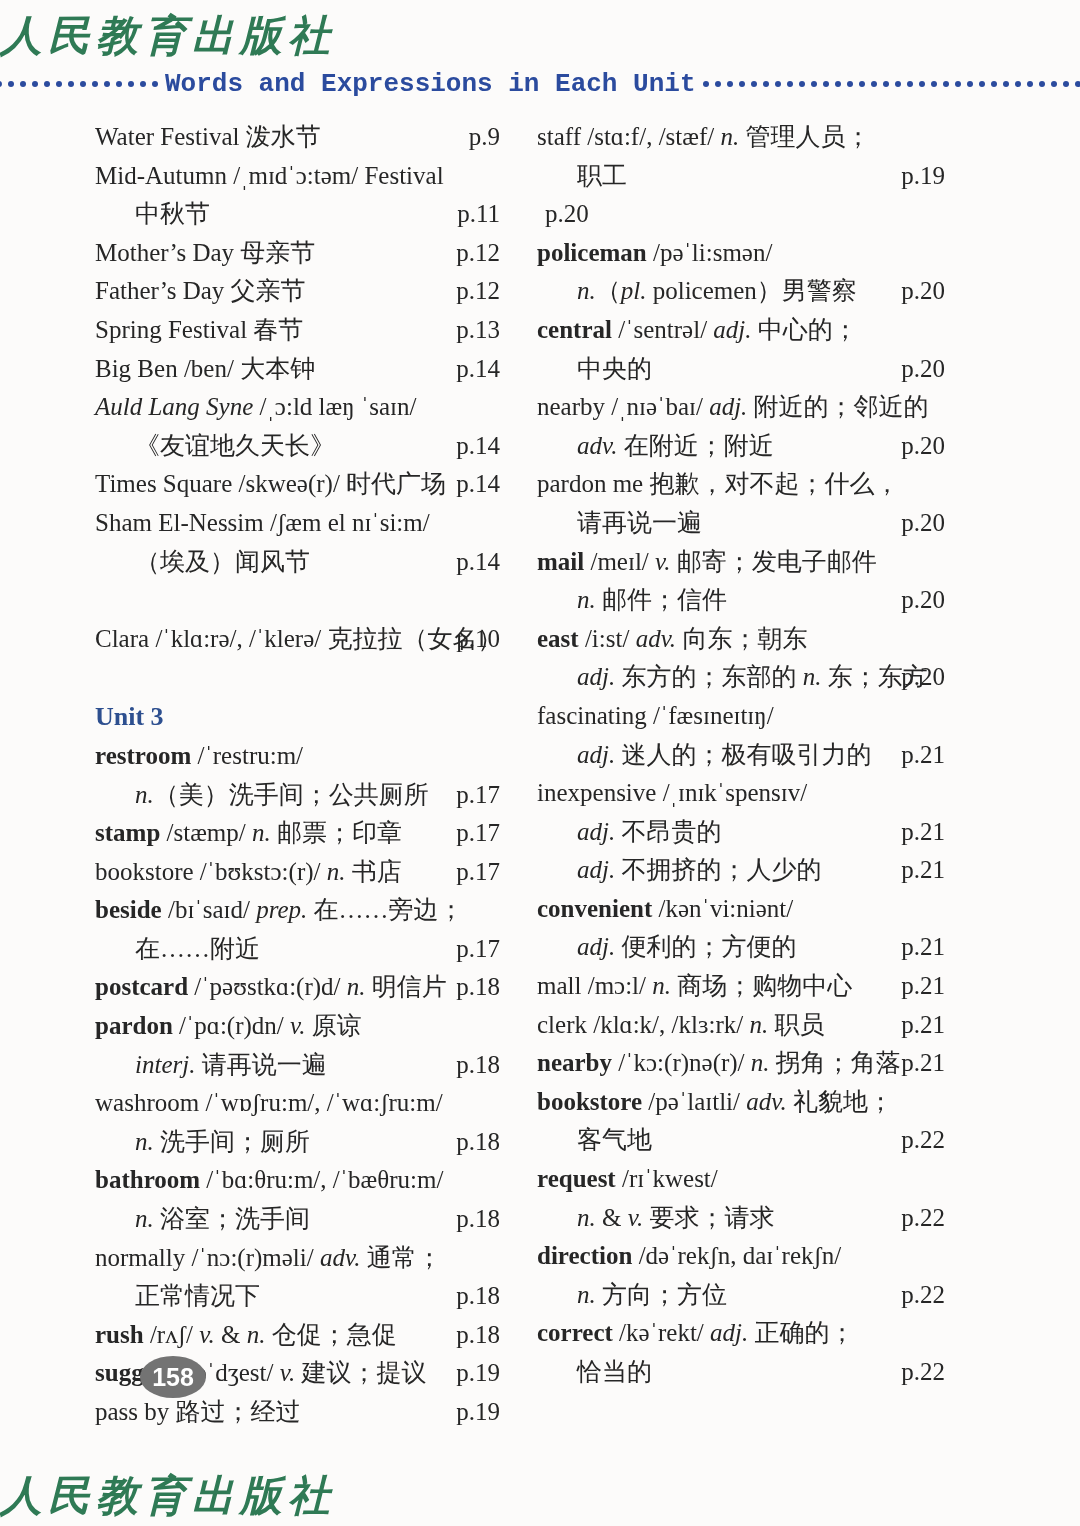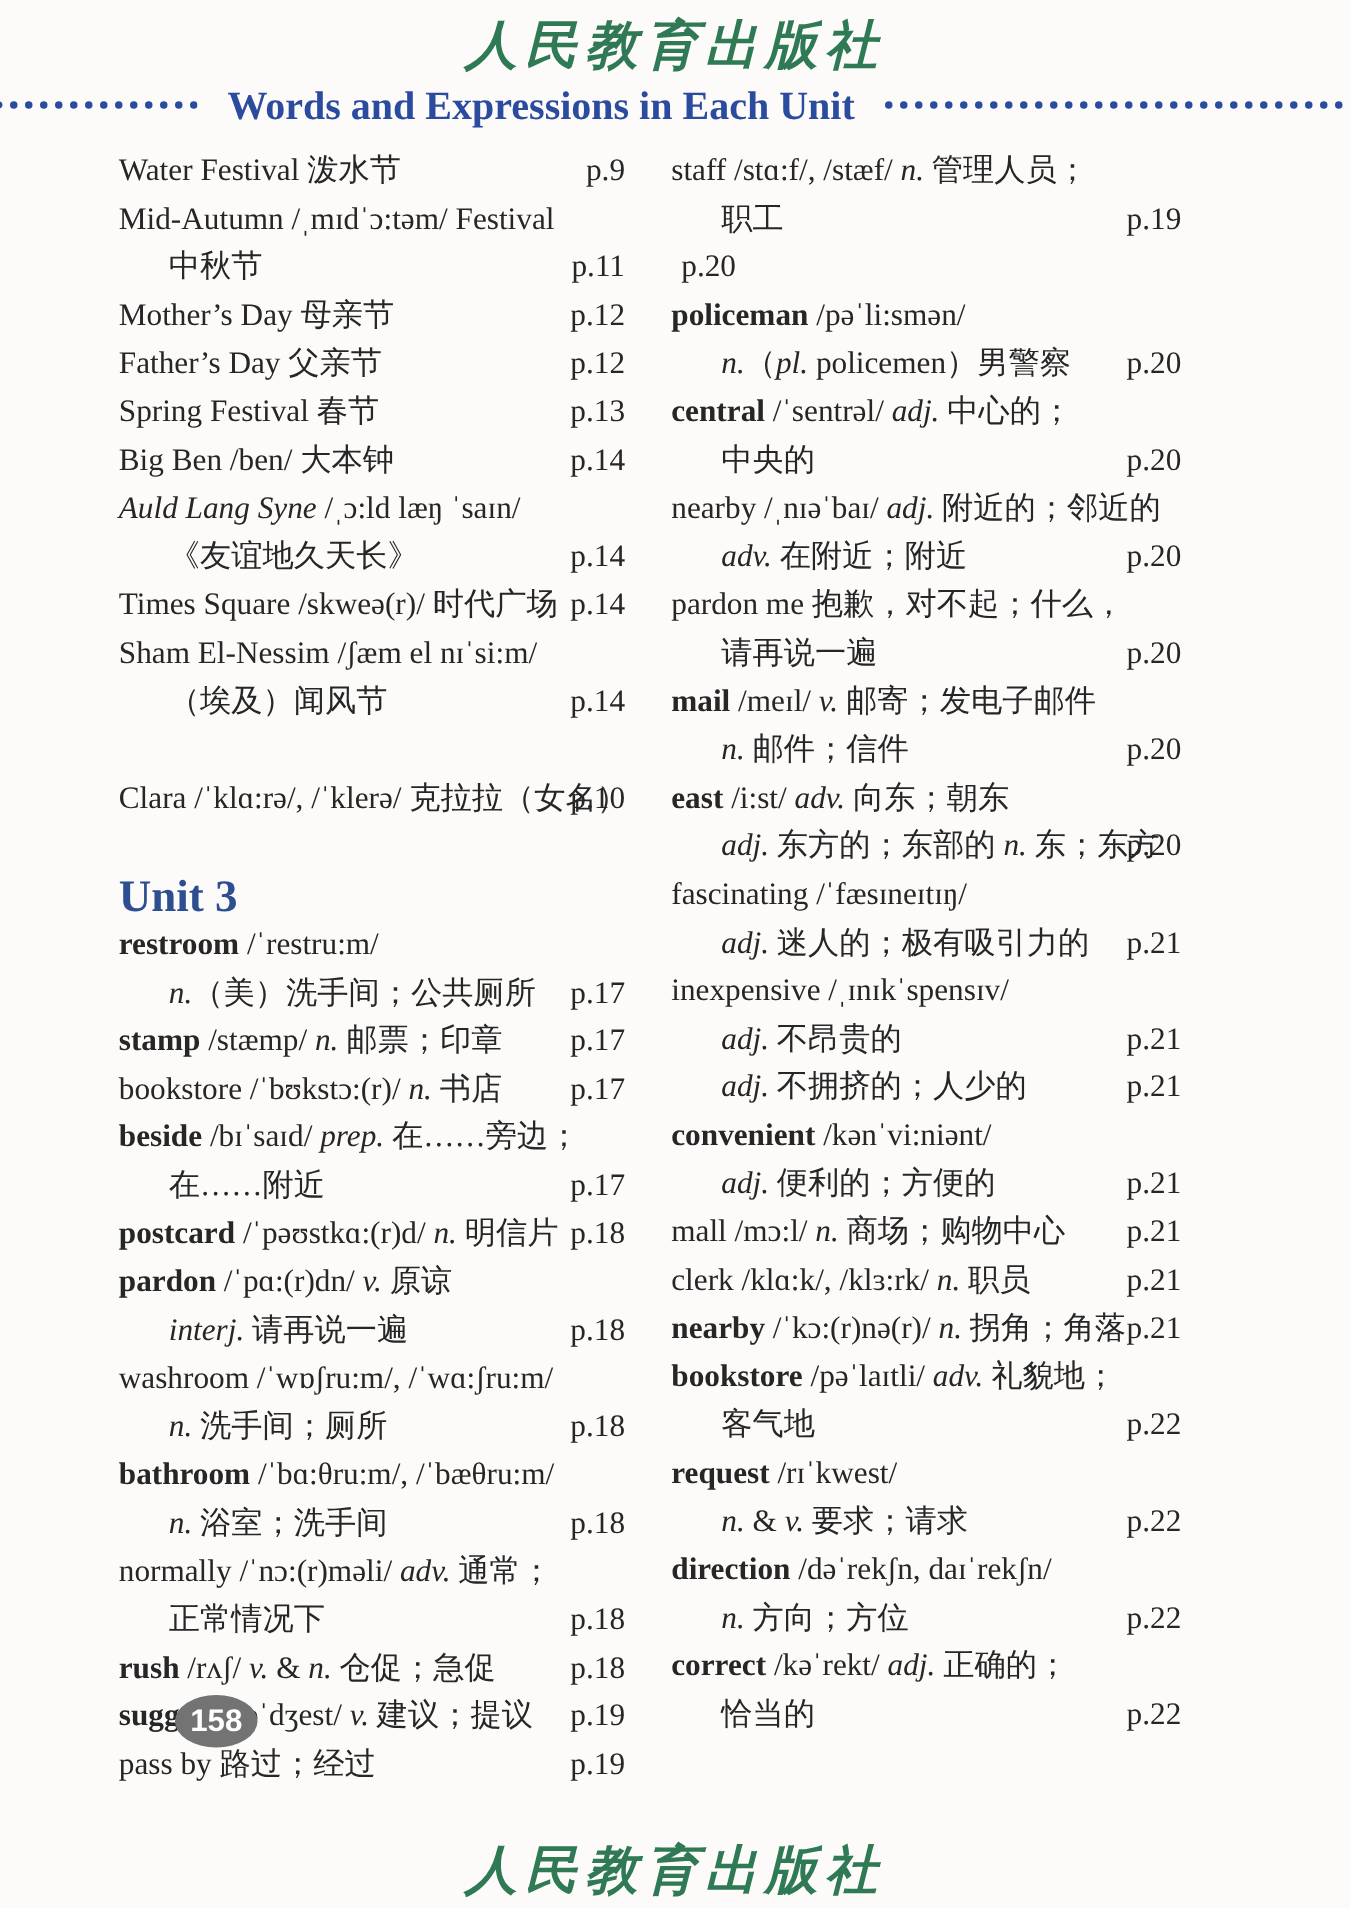--- a/index.html
+++ b/index.html
@@ -7,57 +7,57 @@
   body {
     background:#fcfbfa;
     font-family:"Liberation Serif","DejaVu Serif",serif;
     color:#262626;
     position:relative;
     overflow:hidden;
   }
   .page { position:absolute; inset:0; }
 
   .logo-top, .logo-bottom {
-    position:absolute; left:0; right:0; text-align:center;
+    position:absolute; left:0; right:0; text-align:left;
     font-family:"DejaVu Serif","Liberation Serif",serif;
     font-style:italic; font-weight:bold;
     color:#2f7a55; font-size:42px; letter-spacing:6px;
     white-space:nowrap;
   }
   .logo-top  { top:8px; }
   .logo-bottom { top:1468px; }
 
   .header { position:absolute; top:64px; left:0; right:0; height:40px;
             display:flex; align-items:center; }
   .dots { display:flex; gap:6px; align-items:center; overflow:hidden; height:8px; }
   .dots-left { width:158px; flex:none; justify-content:flex-end; }
   .dots-right { flex:1 1 auto; }
   .dot { width:6px; height:6px; border-radius:50%; background:#2b4b9e; flex:none; }
   .title {
-    font-family:Liberation Serif, serif;
-    font-weight:bold; font-size:32px; color:#2b4b9e;
-    margin:0 24px; white-space:nowrap;
+    font-family:Liberation Mono, monospace;
+    font-weight:bold; font-size:26px; color:#2b4b9e;
+    margin:0 7px; white-space:nowrap;
   }
 
   .content { position:absolute; top:118px; left:95px; width:850px;
              display:flex; gap:37px; }
   .col { width:405px; flex:none; }
   .col:last-child { width:408px; }
 
   .line { display:flex; align-items:baseline; height:38.6px;
           line-height:38.6px; font-size:25px; white-space:nowrap; }
   .line-text { flex:1 1 auto; min-width:0; }
   .indent .line-text { padding-left:40px; }
   .page-ref { flex:none; margin-left:8px; }
   .blank { visibility:hidden; }
   .heading { height:40px; line-height:40px; }
   .seg-n { font-style:normal; font-weight:normal; }
   .seg-b { font-weight:bold; }
   .seg-i { font-style:italic; }
-  .seg-h { color:#2d4f8f; font-weight:bold; font-size:36px; }
+  .seg-h { color:#2d4f8f; font-weight:bold; font-size:26px; }
 
   .badge {
     position:absolute; left:140px; top:1356px;
     width:66px; height:42px; border-radius:50%;
     background:#737373; color:#ffffff;
     font-family:"Liberation Sans","DejaVu Sans",sans-serif;
     font-weight:bold; font-size:25px;
     display:flex; align-items:center; justify-content:center;
   }
 </style>

